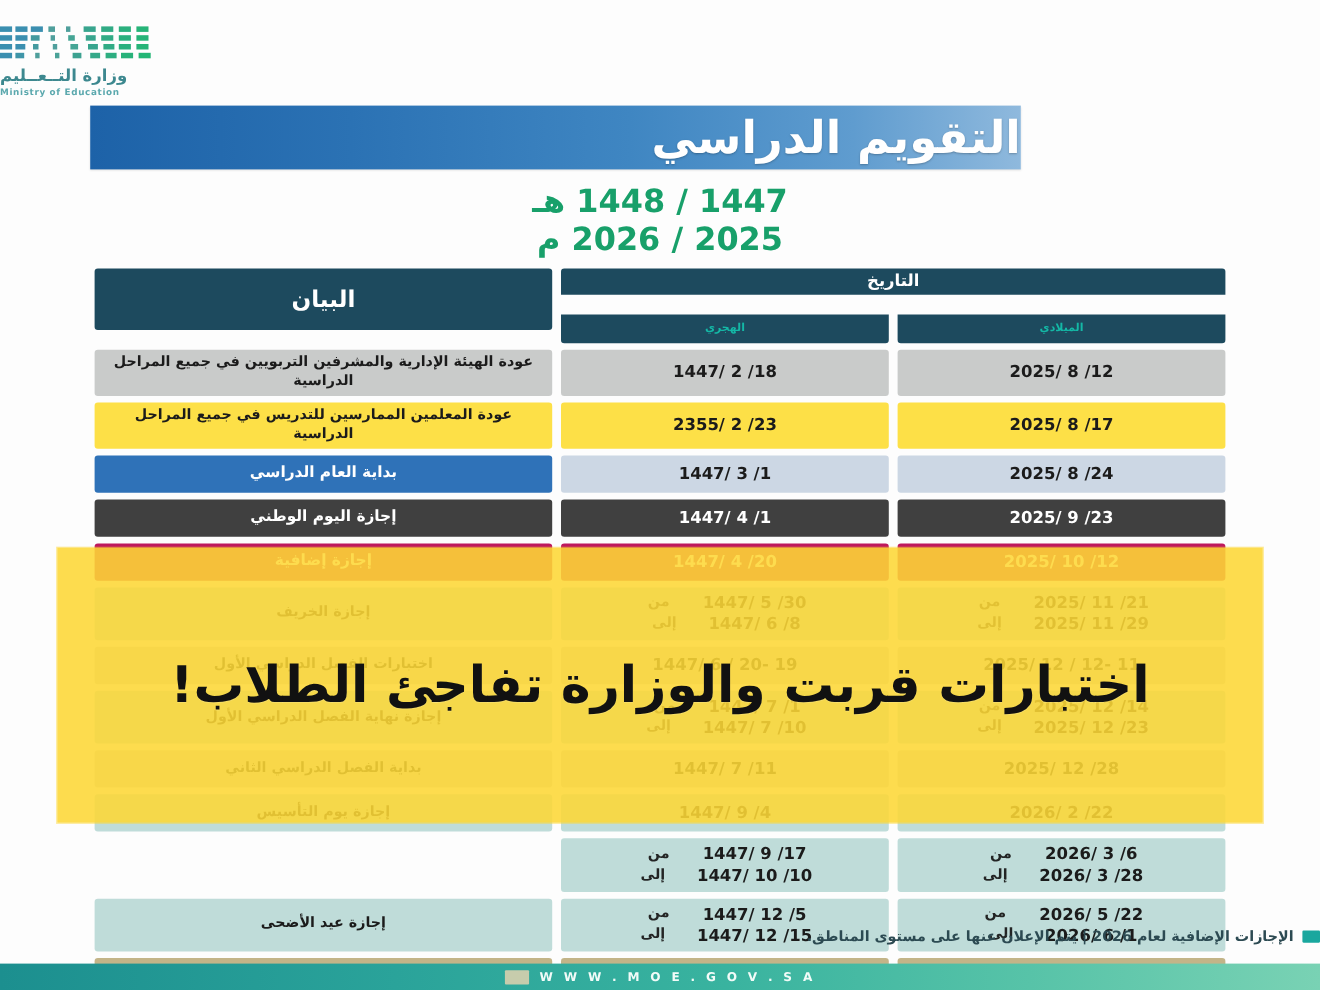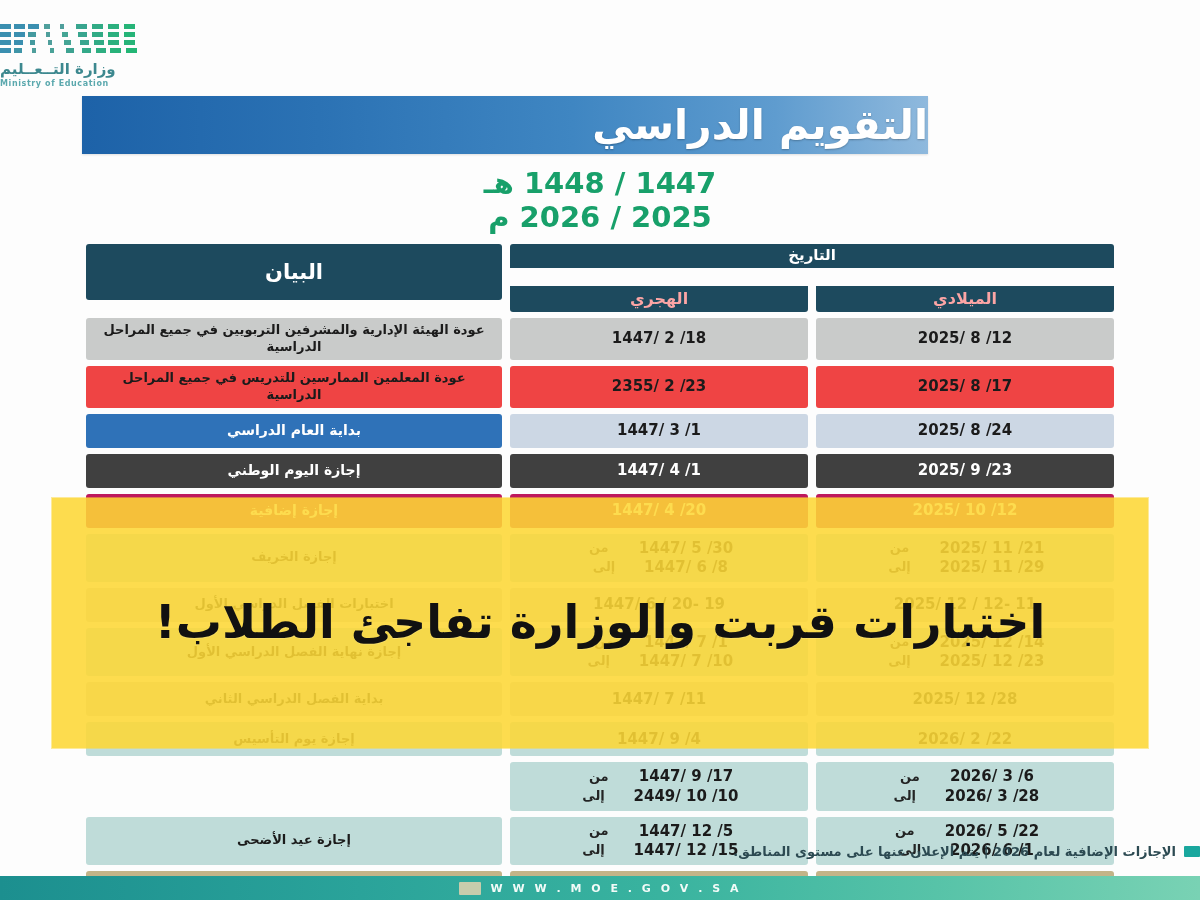--- a/index.html
+++ b/index.html
@@ -51,41 +51,41 @@
     border-radius:3px;display:flex;align-items:center;justify-content:center;
     text-align:center;box-sizing:border-box;padding:4px 8px;
     font-size:15px;font-weight:700;color:#1b1b1b;min-height:34px;
     line-height:1.28;
   }
   .hdr-top{
     background:#1d4a5e;color:#fff;font-size:15px;font-weight:700;
     height:24px;min-height:24px;border-radius:3px 3px 0 0;
   }
   .hdr-sub{
-    background:#1d4a5e;color:#fca5a5;font-size:16px;font-weight:700;
+    background:#1d4a5e;color:#14b8a6;font-size:10px;font-weight:700;
     height:26px;min-height:26px;border-radius:0 0 3px 3px;
   }
   .hdr-bayan{
     background:#1d4a5e;color:#fff;font-size:21px;font-weight:700;
     height:56px;min-height:56px;border-radius:3px;
   }
   .header-block{display:flex;flex-direction:column;gap:18px;}
   .hdr-subrow{display:flex;gap:8px;}
 
   .bayan-txt{font-size:13px;font-weight:700;line-height:1.3;}
   .bayan-txt.lg{font-size:14px;}
 
   .range{flex-direction:column;align-items:stretch;justify-content:center;padding:5px 10px;}
   .range .line{display:flex;align-items:center;justify-content:center;gap:26px;width:100%;}
   .range .lbl{font-size:13px;font-weight:700;opacity:.95;min-width:28px;text-align:center;}
   .range .val{font-size:15px;font-weight:700;}
 
   
   .c-gray   {background:#c9cbca;}
-  .c-gray2  {background:#ef4444;}
+  .c-gray2  {background:#fde047;}
   .c-lblue  {background:#ccd7e4;}
   .c-blue   {background:#2f72b8;color:#fff;}
   .c-green  {background:#404040;color:#fff;text-align:right;}
   .c-teal   {background:#be185d;color:#fff;}
   .c-lteal  {background:#bfdcd9;}
   .c-lgray  {background:#d4d6d5;}
   .c-khaki  {background:#c3b488;}
   .c-bblue  {background:#c9ddf0;}
   .c-dblue  {background:#2f72b8;color:#fff;}
 
@@ -293,21 +293,21 @@
               <span class="val">28/ 3 /2026</span>
               <span class="lbl">إلى</span>
             </div>
           </div>
           <div class="cell col-hijri c-lteal range">
             <div class="line">
               <span class="val">17/ 9 /1447</span>
               <span class="lbl">من</span>
             </div>
             <div class="line">
-              <span class="val">10/ 10 /2449</span>
+              <span class="val">10/ 10 /1447</span>
               <span class="lbl">إلى</span>
             </div>
           </div>
         </div>
         <div class="row">
           <div class="cell col-greg c-lteal range">
             <div class="line">
               <span class="val">22/ 5 /2026</span>
               <span class="lbl">من</span>
             </div>

